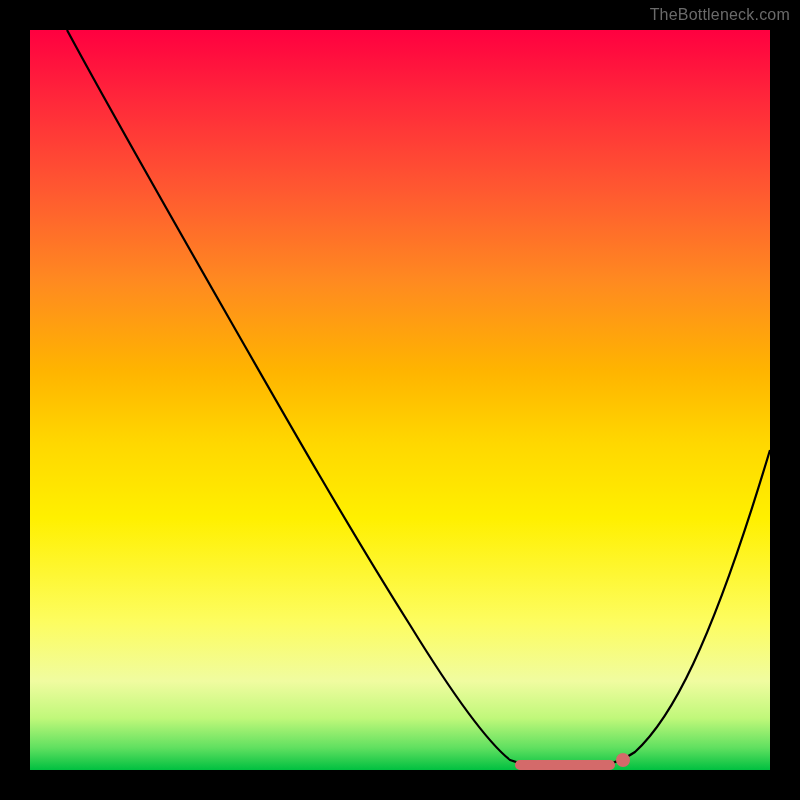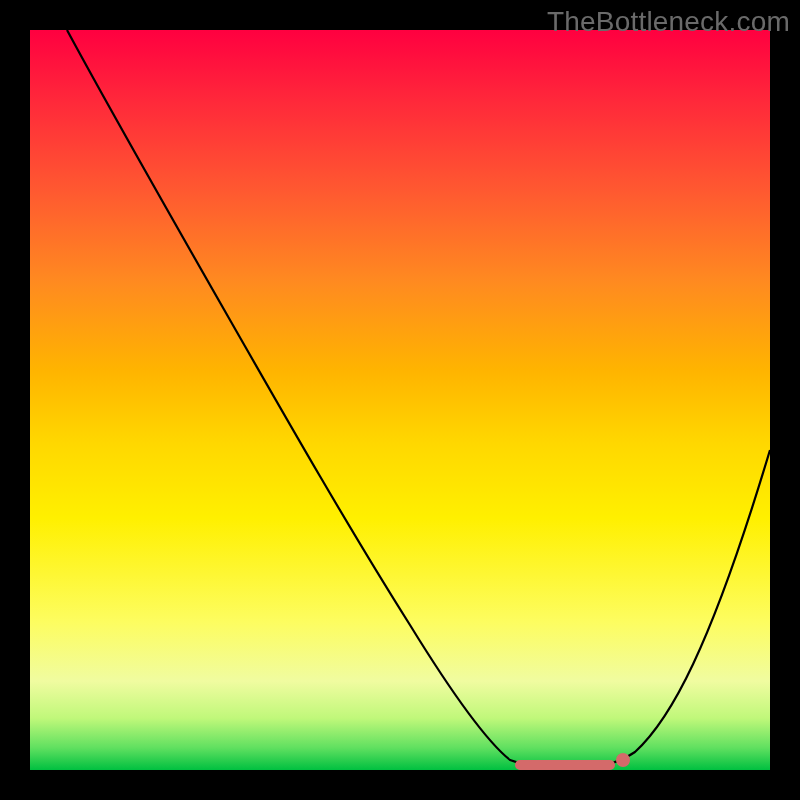--- a/index.html
+++ b/index.html
@@ -56,21 +56,21 @@
     stroke-linecap: round;
   }
   .flat-dot {
     fill: #d46a6a;
   }
   .watermark {
     position: absolute;
     top: 6px;
     right: 10px;
     color: #6a6a6a;
-    font-size: 28px;
+    font-size: 16px;
     font-weight: 500;
     letter-spacing: 0.2px;
   }
 </style>
 </head>
 <body>
 
 <div class="plot-wrap">
 
   <div class="plot-area">

